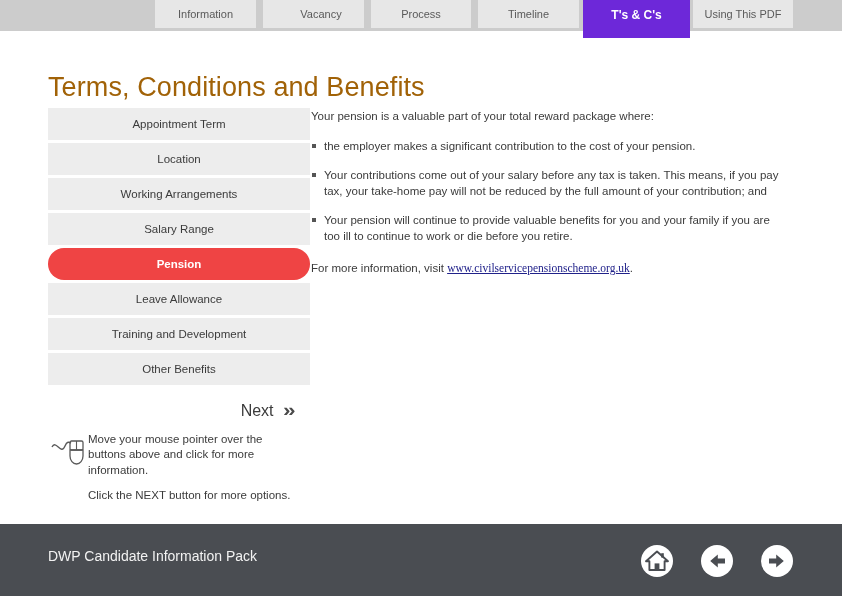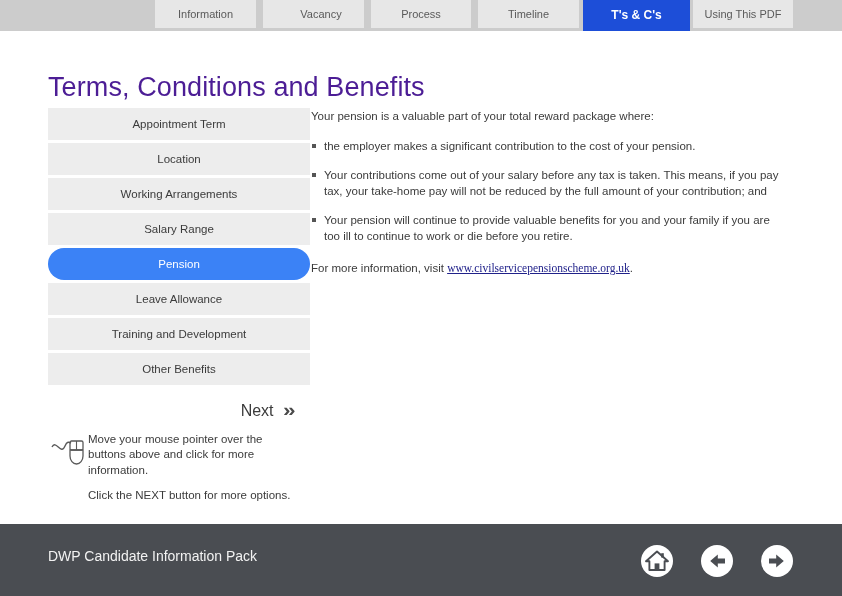--- a/index.html
+++ b/index.html
@@ -31,35 +31,35 @@
     color: #5a5a5a;
     font-size: 11px;
     line-height: 28px;
     text-align: center;
     white-space: nowrap;
     overflow: hidden;
     cursor: pointer;
     box-sizing: border-box;
   }
   .tab.active {
-    background: #1d4ed8;
+    background: #6d28d9;
     color: #ffffff;
     font-weight: bold;
-    height: 31px;
+    height: 38px;
     line-height: 31px;
     font-size: 12px;
   }
 
   
   #page-title {
     position: absolute;
     left: 48px;
     top: 72px;
     font-size: 27px;
-    color: #4c1d95;
+    color: #a16207;
     letter-spacing: 0.1px;
     white-space: nowrap;
   }
 
   
   #sidebar {
     position: absolute;
     left: 48px;
     top: 108px;
     width: 243px;
@@ -72,23 +72,23 @@
     color: #3b3b3b;
     font-size: 11.5px;
     line-height: 32px;
     text-align: center;
     cursor: pointer;
     box-sizing: border-box;
     white-space: nowrap;
     overflow: hidden;
   }
   .side-btn.active {
-    background: #3b82f6;
+    background: #ef4444;
     color: #ffffff;
-    font-weight: normal;
+    font-weight: bold;
     border-radius: 16px;
   }
 
   
   #next-control {
     position: absolute;
     left: 48px;
     top: 400px;
     width: 243px;
     text-align: right;

